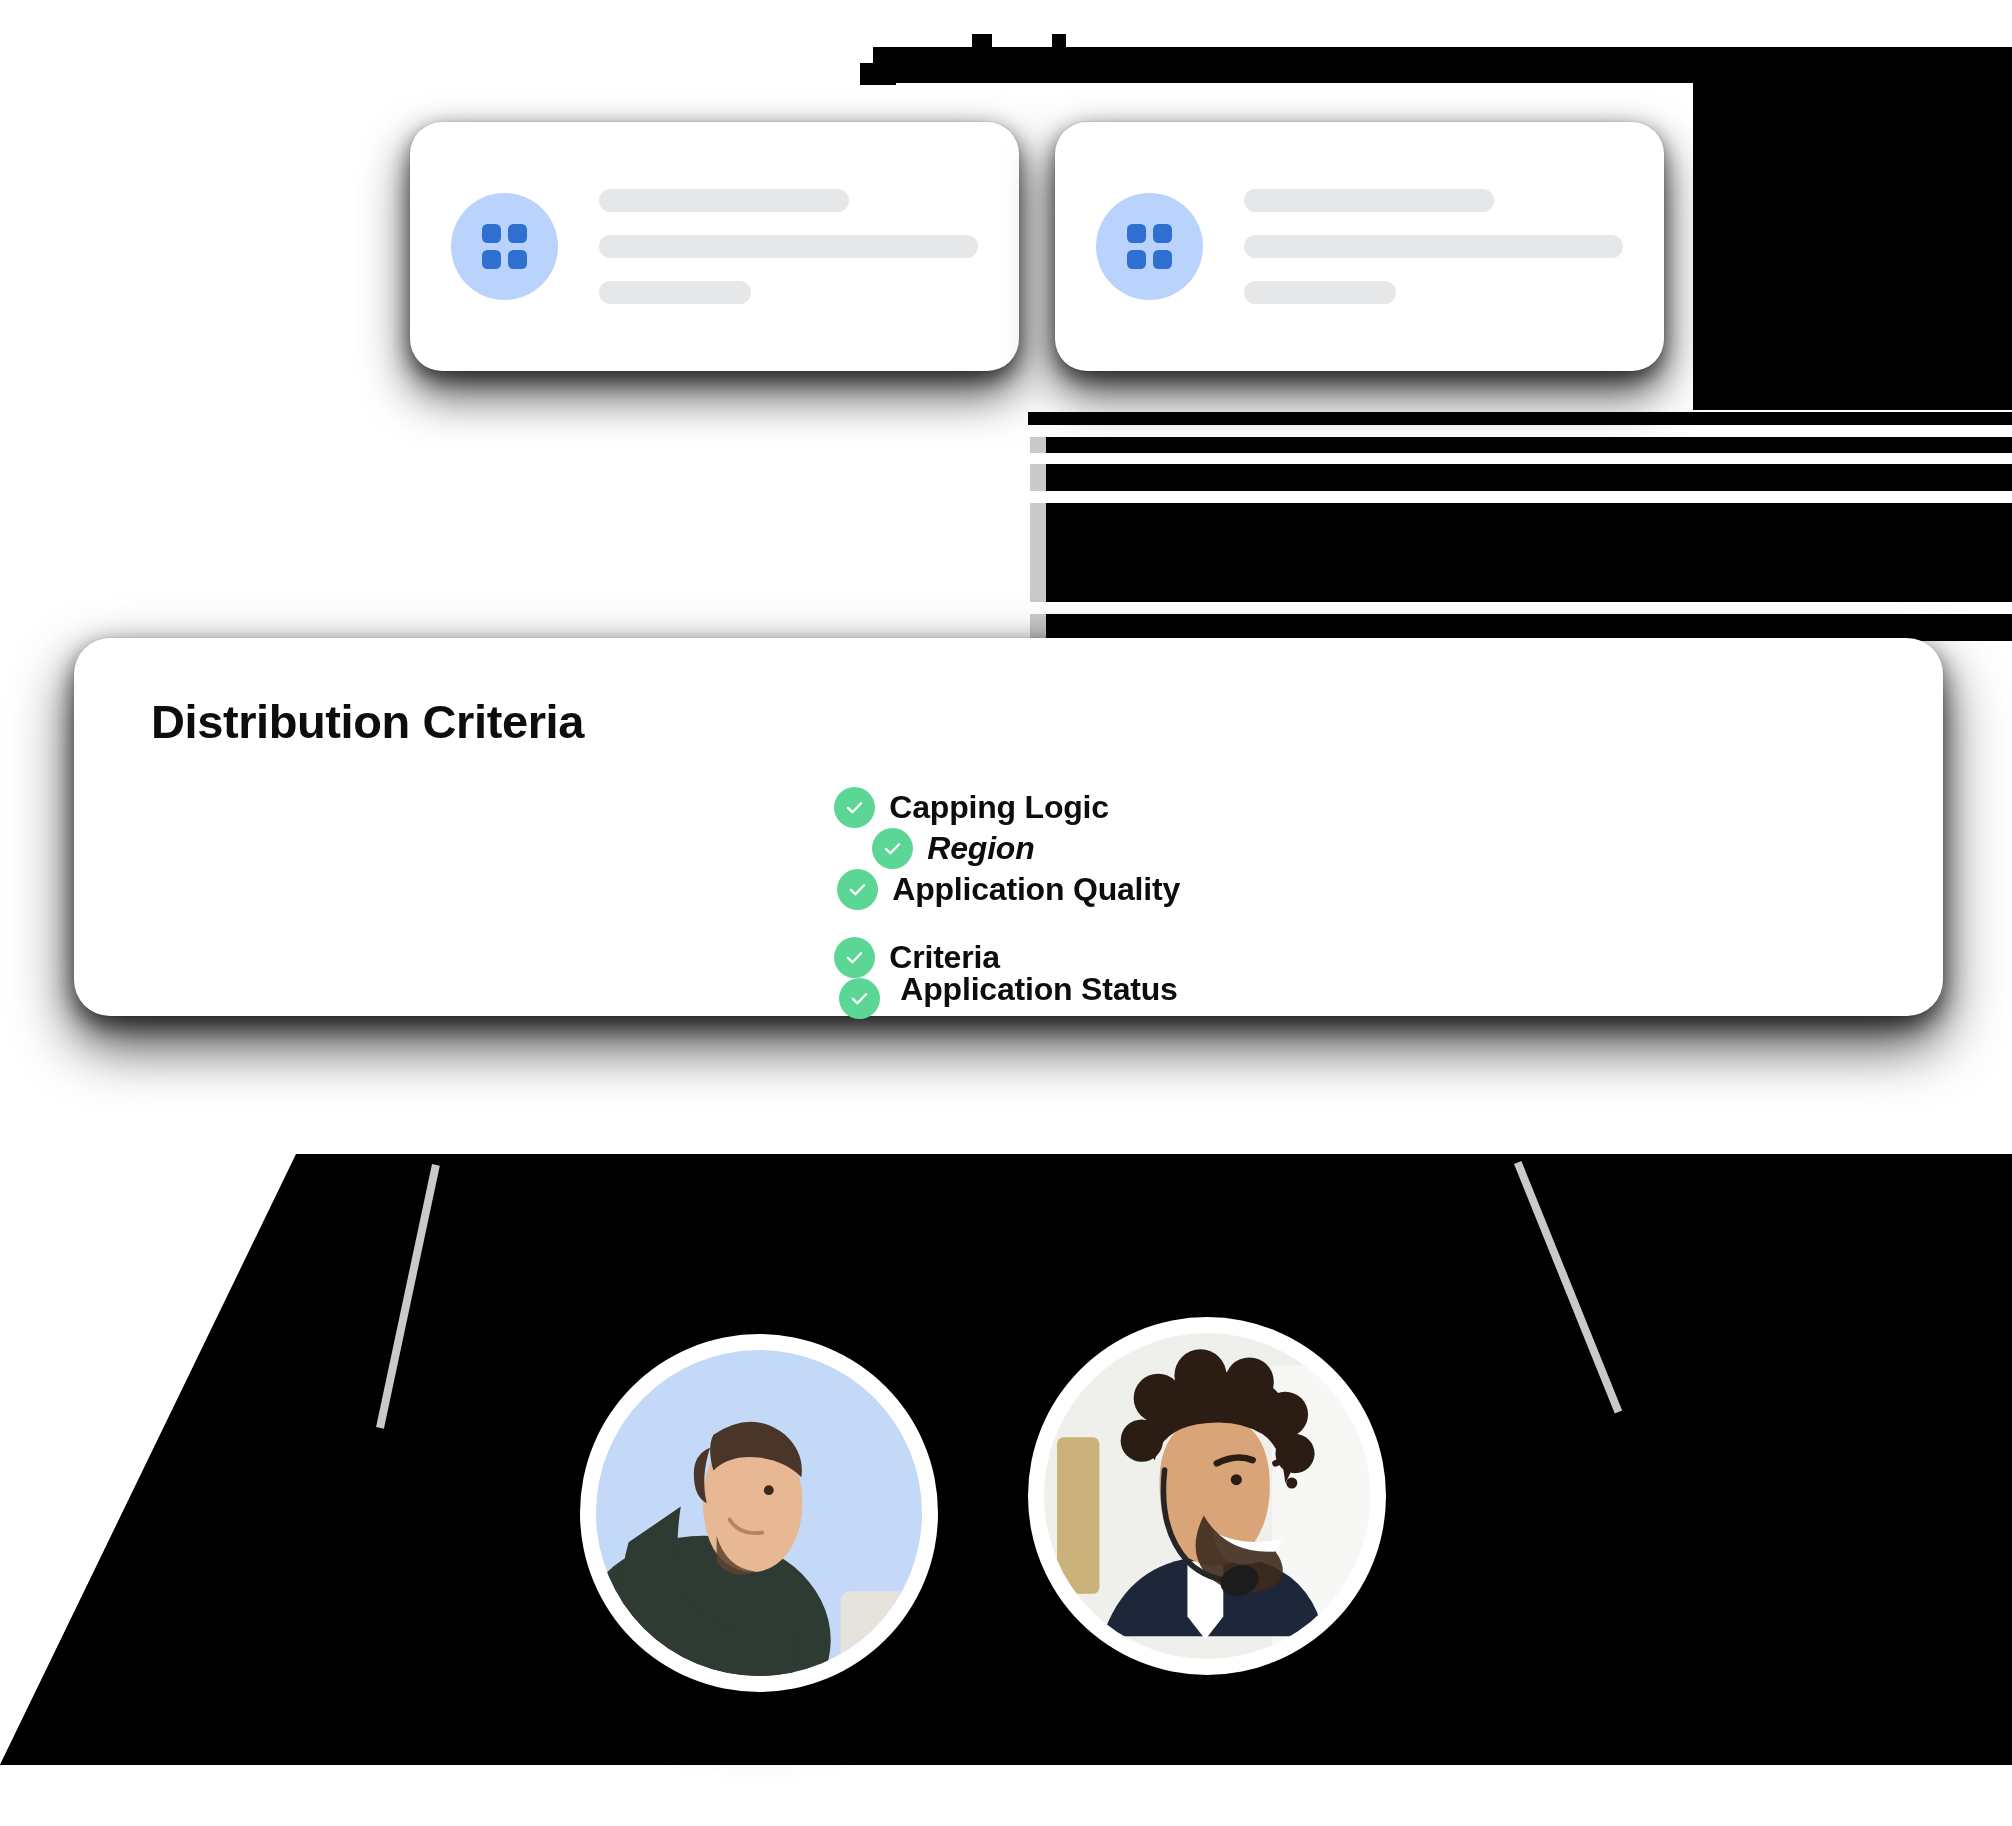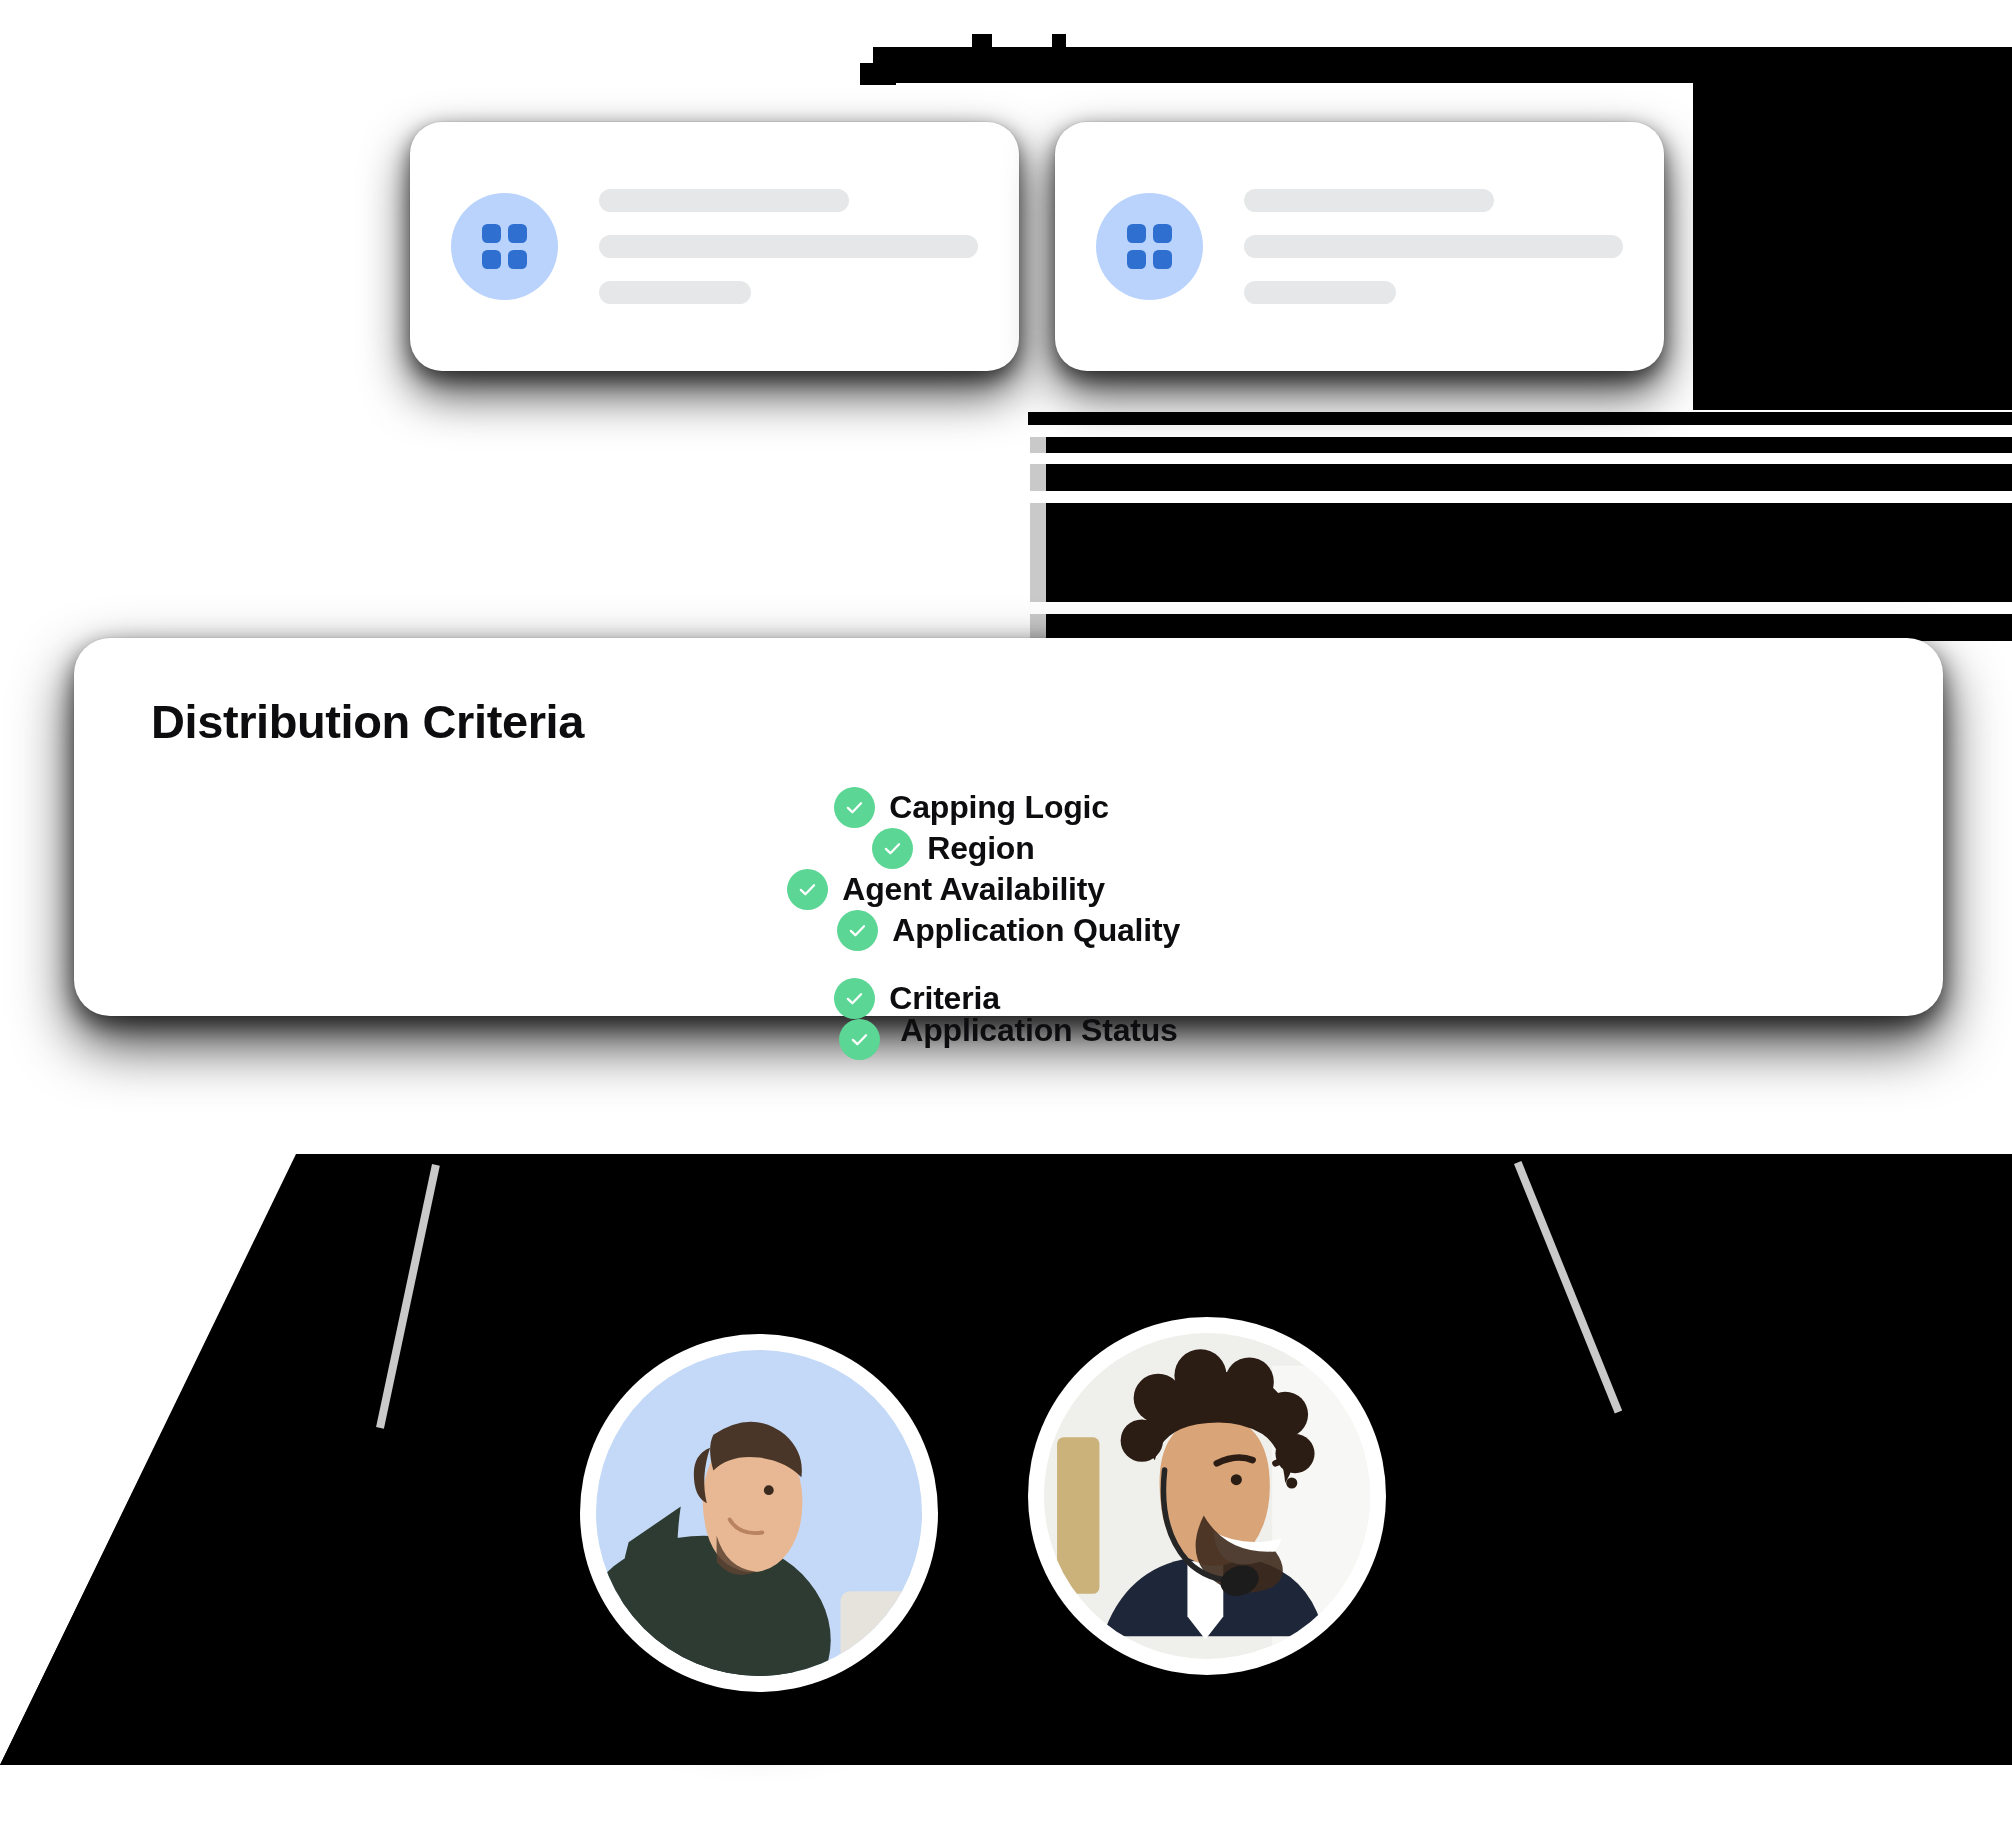--- a/index.html
+++ b/index.html
@@ -239,37 +239,29 @@
     <div class="crit-row">
       <div class="crit-item" style="width:349px;">
         <span class="check-badge">
           <svg width="23" height="23" viewBox="0 0 26 26" aria-hidden="true">
             <path d="M5.5 13.4 L10.6 18.3 L20.4 8.2" fill="none" stroke="#ffffff" stroke-width="2.6" stroke-linecap="round" stroke-linejoin="round"></path>
           </svg>
         </span>
         <span class="crit-label">Capping Logic</span>
       </div>
 
-      <div class="crit-item" style="width:273px;">
+      <div class="crit-item" style="width:273px;font-style:italic;">
         <span class="check-badge">
           <svg width="23" height="23" viewBox="0 0 26 26" aria-hidden="true">
             <path d="M5.5 13.4 L10.6 18.3 L20.4 8.2" fill="none" stroke="#ffffff" stroke-width="2.6" stroke-linecap="round" stroke-linejoin="round"></path>
           </svg>
         </span>
         <span class="crit-label">Region</span>
       </div>
 
-      <div class="crit-item" style="width:443px;">
-        <span class="check-badge">
-          <svg width="23" height="23" viewBox="0 0 26 26" aria-hidden="true">
-            <path d="M5.5 13.4 L10.6 18.3 L20.4 8.2" fill="none" stroke="#ffffff" stroke-width="2.6" stroke-linecap="round" stroke-linejoin="round"></path>
-          </svg>
-        </span>
-        <span class="crit-label">Agent Availability</span>
-      </div>
 
       <div class="crit-item">
         <span class="check-badge">
           <svg width="23" height="23" viewBox="0 0 26 26" aria-hidden="true">
             <path d="M5.5 13.4 L10.6 18.3 L20.4 8.2" fill="none" stroke="#ffffff" stroke-width="2.6" stroke-linecap="round" stroke-linejoin="round"></path>
           </svg>
         </span>
         <span class="crit-label">Application Quality</span>
       </div>
     </div>

